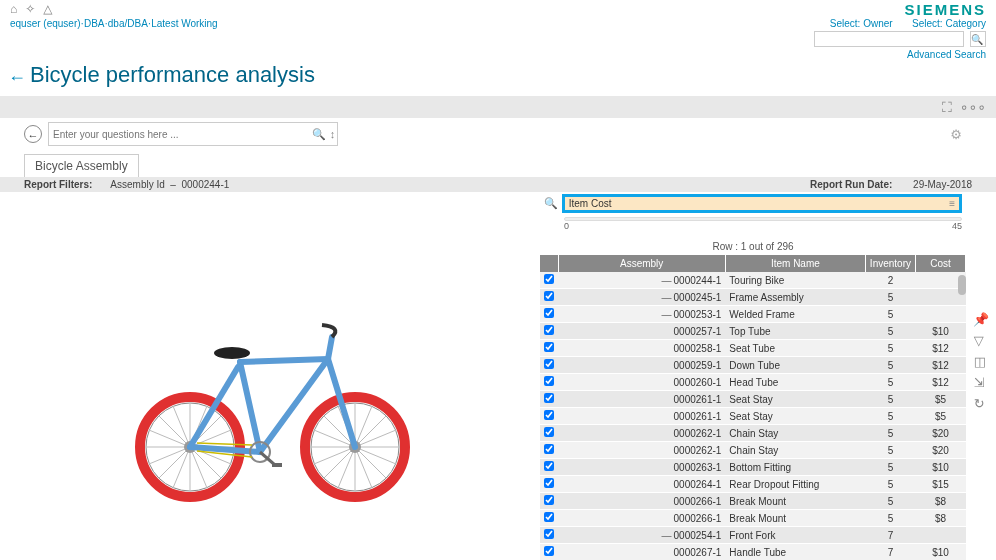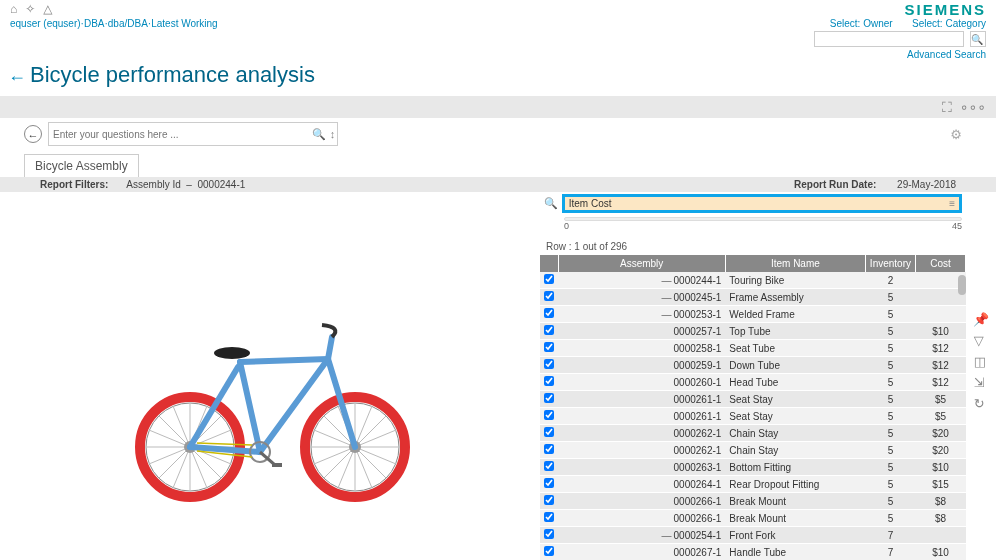--- a/index.html
+++ b/index.html
@@ -29,34 +29,34 @@
   .sub-toolbar { display: flex; align-items: center; padding: 4px 24px; gap: 6px; }
   .round-back { width: 18px; height: 18px; border: 1px solid #888; border-radius: 50%; display: flex; align-items: center; justify-content: center; cursor: pointer; font-size: 11px; }
   .question-input { border: 1px solid #ccc; width: 290px; height: 24px; padding: 0 4px; font-size: 10px; color: #aaa; display: flex; align-items: center; }
   .question-input input { border: none; outline: none; width: 100%; font-size: 10px; }
   .input-icons { display: flex; gap: 4px; color: #888; margin-left: -32px; }
   .gear-right { margin-left: auto; color: #aaa; cursor: pointer; font-size: 13px; margin-right: 10px;}
   
   .tab-row { padding: 4px 24px 0; }
   .tab { display: inline-block; border: 1px solid #ccc; border-bottom: none; padding: 4px 10px; font-size: 12px; color: #555; background: #fff; }
   
-  .filters-bar { background: #e8e8e8; padding: 2px 40px; display: flex; font-size: 10px; color: #444; }
+  .filters-bar { background: #e8e8e8; padding: 2px 24px; display: flex; font-size: 10px; color: #444; }
   .filters-bar strong { font-weight: bold; margin-right: 18px; }
   .filters-bar .rundate { margin-left: auto; }
   
   .main { display: flex; height: calc(560px - 150px); }
   .viz { flex: 0 0 540px; position: relative; display: flex; align-items: center; justify-content: center; }
   .right-pane { flex: 1; position: relative; padding-right: 30px; }
   
   .slider-row { display: flex; align-items: center; gap: 4px; padding: 2px 4px; }
   .slider-label { background: #fce7c4; border: 3px solid #0ea5e9; flex: 1; padding: 1px 4px; font-size: 10px; display: flex; justify-content: space-between; align-items: center; }
   .slider-track { height: 4px; background: #eee; border: 1px solid #ddd; border-radius: 2px; margin: 2px 4px 0 24px; position: relative; }
   .slider-ticks { display: flex; justify-content: space-between; font-size: 9px; color: #666; padding: 0 4px 0 24px; }
   
-  .row-count { text-align: left; font-size: 10px; color: #555; padding: 2px 6px; margin-top: 8px;}
+  .row-count { text-align: center; font-size: 10px; color: #555; padding: 2px 6px; margin-top: 8px;}
   
   .data-table-wrap { height: 320px; overflow-y: auto; border-top: 1px solid #fff; position: relative; }
   table.data { width: 100%; border-collapse: collapse; font-size: 10px; }
   table.data th { background: #888; color: #fff; padding: 3px 4px; text-align: center; font-weight: normal; border-right: 1px solid #fff; }
   table.data td { padding: 2px 4px; border-bottom: 1px solid #fff; }
   table.data tr:nth-child(odd) td { background: #f2f2f2; }
   table.data tr:nth-child(even) td { background: #e8e8e8; }
   .chk { width: 18px; text-align: center; }
   .assembly-cell { white-space: nowrap; text-align: right; }
   .inv, .cost { text-align: center; width: 50px; }

